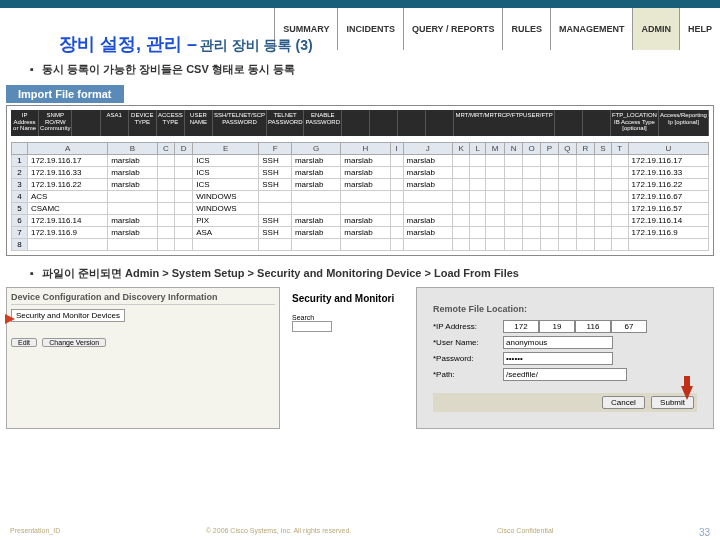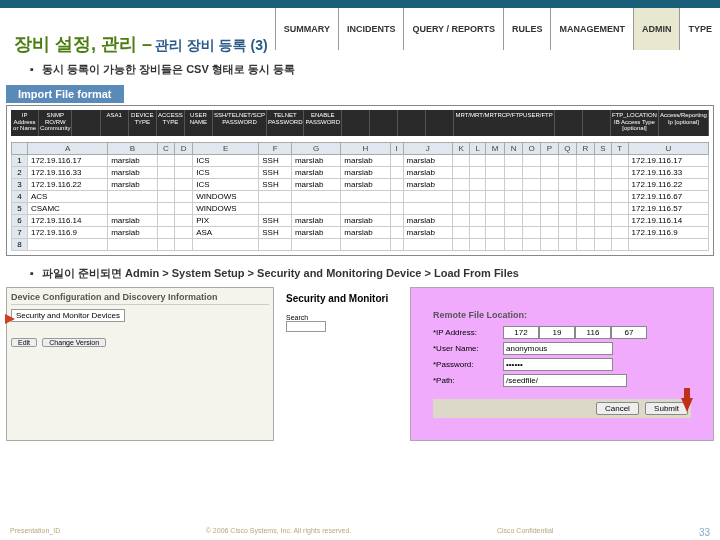--- a/index.html
+++ b/index.html
@@ -2,39 +2,39 @@
 <html><head>
 <meta charset="utf-8">
 <style>
   * { margin:0; padding:0; box-sizing:border-box; }
   body { width:720px; height:540px; font-family:Arial,sans-serif; background:#fff; font-size:10px; position:relative; overflow:hidden; }
   .topbar { height:24px; background:#fff; border-top:8px solid #1a5f7a; display:flex; justify-content:flex-end; align-items:flex-start; }
   .topbar .tabs { display:flex; }
   .topbar .tab { padding:16px 8px; font-size:9px; font-weight:bold; border-left:1px solid #999; color:#333; }
   .topbar .tab.admin { background:#e8e8d0; }
   .title-row { padding:8px 14px 2px; }
-  .title-main { font-size:18px; font-weight:bold; color:#4d7c0f; display:inline; }
+  .title-main { font-size:18px; font-weight:bold; color:#1d4ed8; display:inline;margin-left:45px; }
   .title-sub { font-size:14px; font-weight:bold; color:#2a5a8a; }
   .bullet-row { padding:4px 30px; font-size:11px; font-weight:bold; color:#333; }
   .bullet-row::before { content:"▪"; color:#333; margin-right:8px; }
   .section-label { display:inline-block; background:#5a8ab8; color:#fff; font-weight:bold; padding:3px 12px; margin:4px 0 0 6px; font-size:11px; }
   .import-box { border:1px solid #888; margin:2px 6px 6px; padding:4px; }
   .import-hdr { background:#2a2a2a; height:26px; display:flex; }
   .import-hdr div { flex:1; color:#fff; font-size:6px; text-align:center; border-right:1px solid #555; padding:2px 1px; line-height:1.1; }
   .csv-table { border-collapse:collapse; width:100%; margin-top:6px; font-size:8px; }
   .csv-table th { background:#e0e7ee; border:1px solid #aaa; padding:1px 3px; font-weight:normal; color:#444; }
   .csv-table td { border:1px solid #ccc; padding:1px 3px; height:12px; }
   .lower { display:flex; margin:2px 6px; gap:8px; }
   .panel-left { flex:1; border:1px solid #aaa; background:#f4f4ec; padding:4px; font-size:8px; position:relative; }
   .panel-left .hdr { font-weight:bold; font-size:9px; color:#555; margin-bottom:4px; border-bottom:1px solid #ccc; padding-bottom:2px; }
   .panel-left .row { margin:3px 0; }
   .panel-left .highlight { background:#fff; border:1px solid #999; padding:1px 4px; display:inline-block; }
   .arrow-red { position:absolute; left:-2px; top:26px; width:0; height:0; border-top:5px solid transparent; border-bottom:5px solid transparent; border-left:10px solid #d04020; }
   .panel-mid { width:120px; padding:6px 4px; font-size:10px; font-weight:bold; }
-  .panel-right { flex:1; border:1px solid #aaa; background:#f0abfc; padding:22px; font-size:8px; position:relative; }
+  .panel-right { flex:1; border:1px solid #aaa; background:#e5e5e5; padding:16px; font-size:8px; position:relative; }
   .panel-right .hdr { font-weight:bold; font-size:9px; color:#555; margin-bottom:6px; }
   .panel-right .frow { display:flex; align-items:center; margin:3px 0; }
   .panel-right .frow label { width:70px; font-size:8px; }
   .panel-right .frow input { font-size:8px; height:13px; border:1px solid #888; padding:0 2px; }
   .panel-right .ip input { width:36px; text-align:center; }
   .panel-right .btns { text-align:right; margin-top:12px; background:#ddd9c8; padding:3px; }
   .panel-right .btns button { font-size:8px; padding:1px 8px; margin-left:4px; background:#eee; border:1px solid #888; border-radius:2px; }
   .big-arrow { position:absolute; right:20px; bottom:28px; width:0; height:0; border-left:6px solid transparent; border-right:6px solid transparent; border-top:14px solid #c03018; }
   .big-arrow::before { content:""; position:absolute; left:-3px; top:-24px; width:6px; height:12px; background:#c03018; }
   .footer { position:absolute; bottom:2px; left:0; right:0; display:flex; font-size:7px; color:#b8a878; padding:0 10px; justify-content:space-between; }
@@ -47,21 +47,21 @@
 
 
 <div class="topbar">
   <div class="tabs" id="tabs">
       <div class="tab">SUMMARY</div>
       <div class="tab">INCIDENTS</div>
       <div class="tab">QUERY / REPORTS</div>
       <div class="tab">RULES</div>
       <div class="tab">MANAGEMENT</div>
       <div class="tab admin">ADMIN</div>
-      <div class="tab">TYPE</div>
+      <div class="tab">HELP</div>
     </div>
 </div>
 
 <div class="title-row">
   <span class="title-main">장비 설정, 관리 –</span>
   <span class="title-sub">관리 장비 등록 (3)</span>
 </div>
 
 <div class="bullet-row">동시 등록이 가능한 장비들은 CSV 형태로 동시 등록</div>
 <div class="section-label">Import File format</div>

